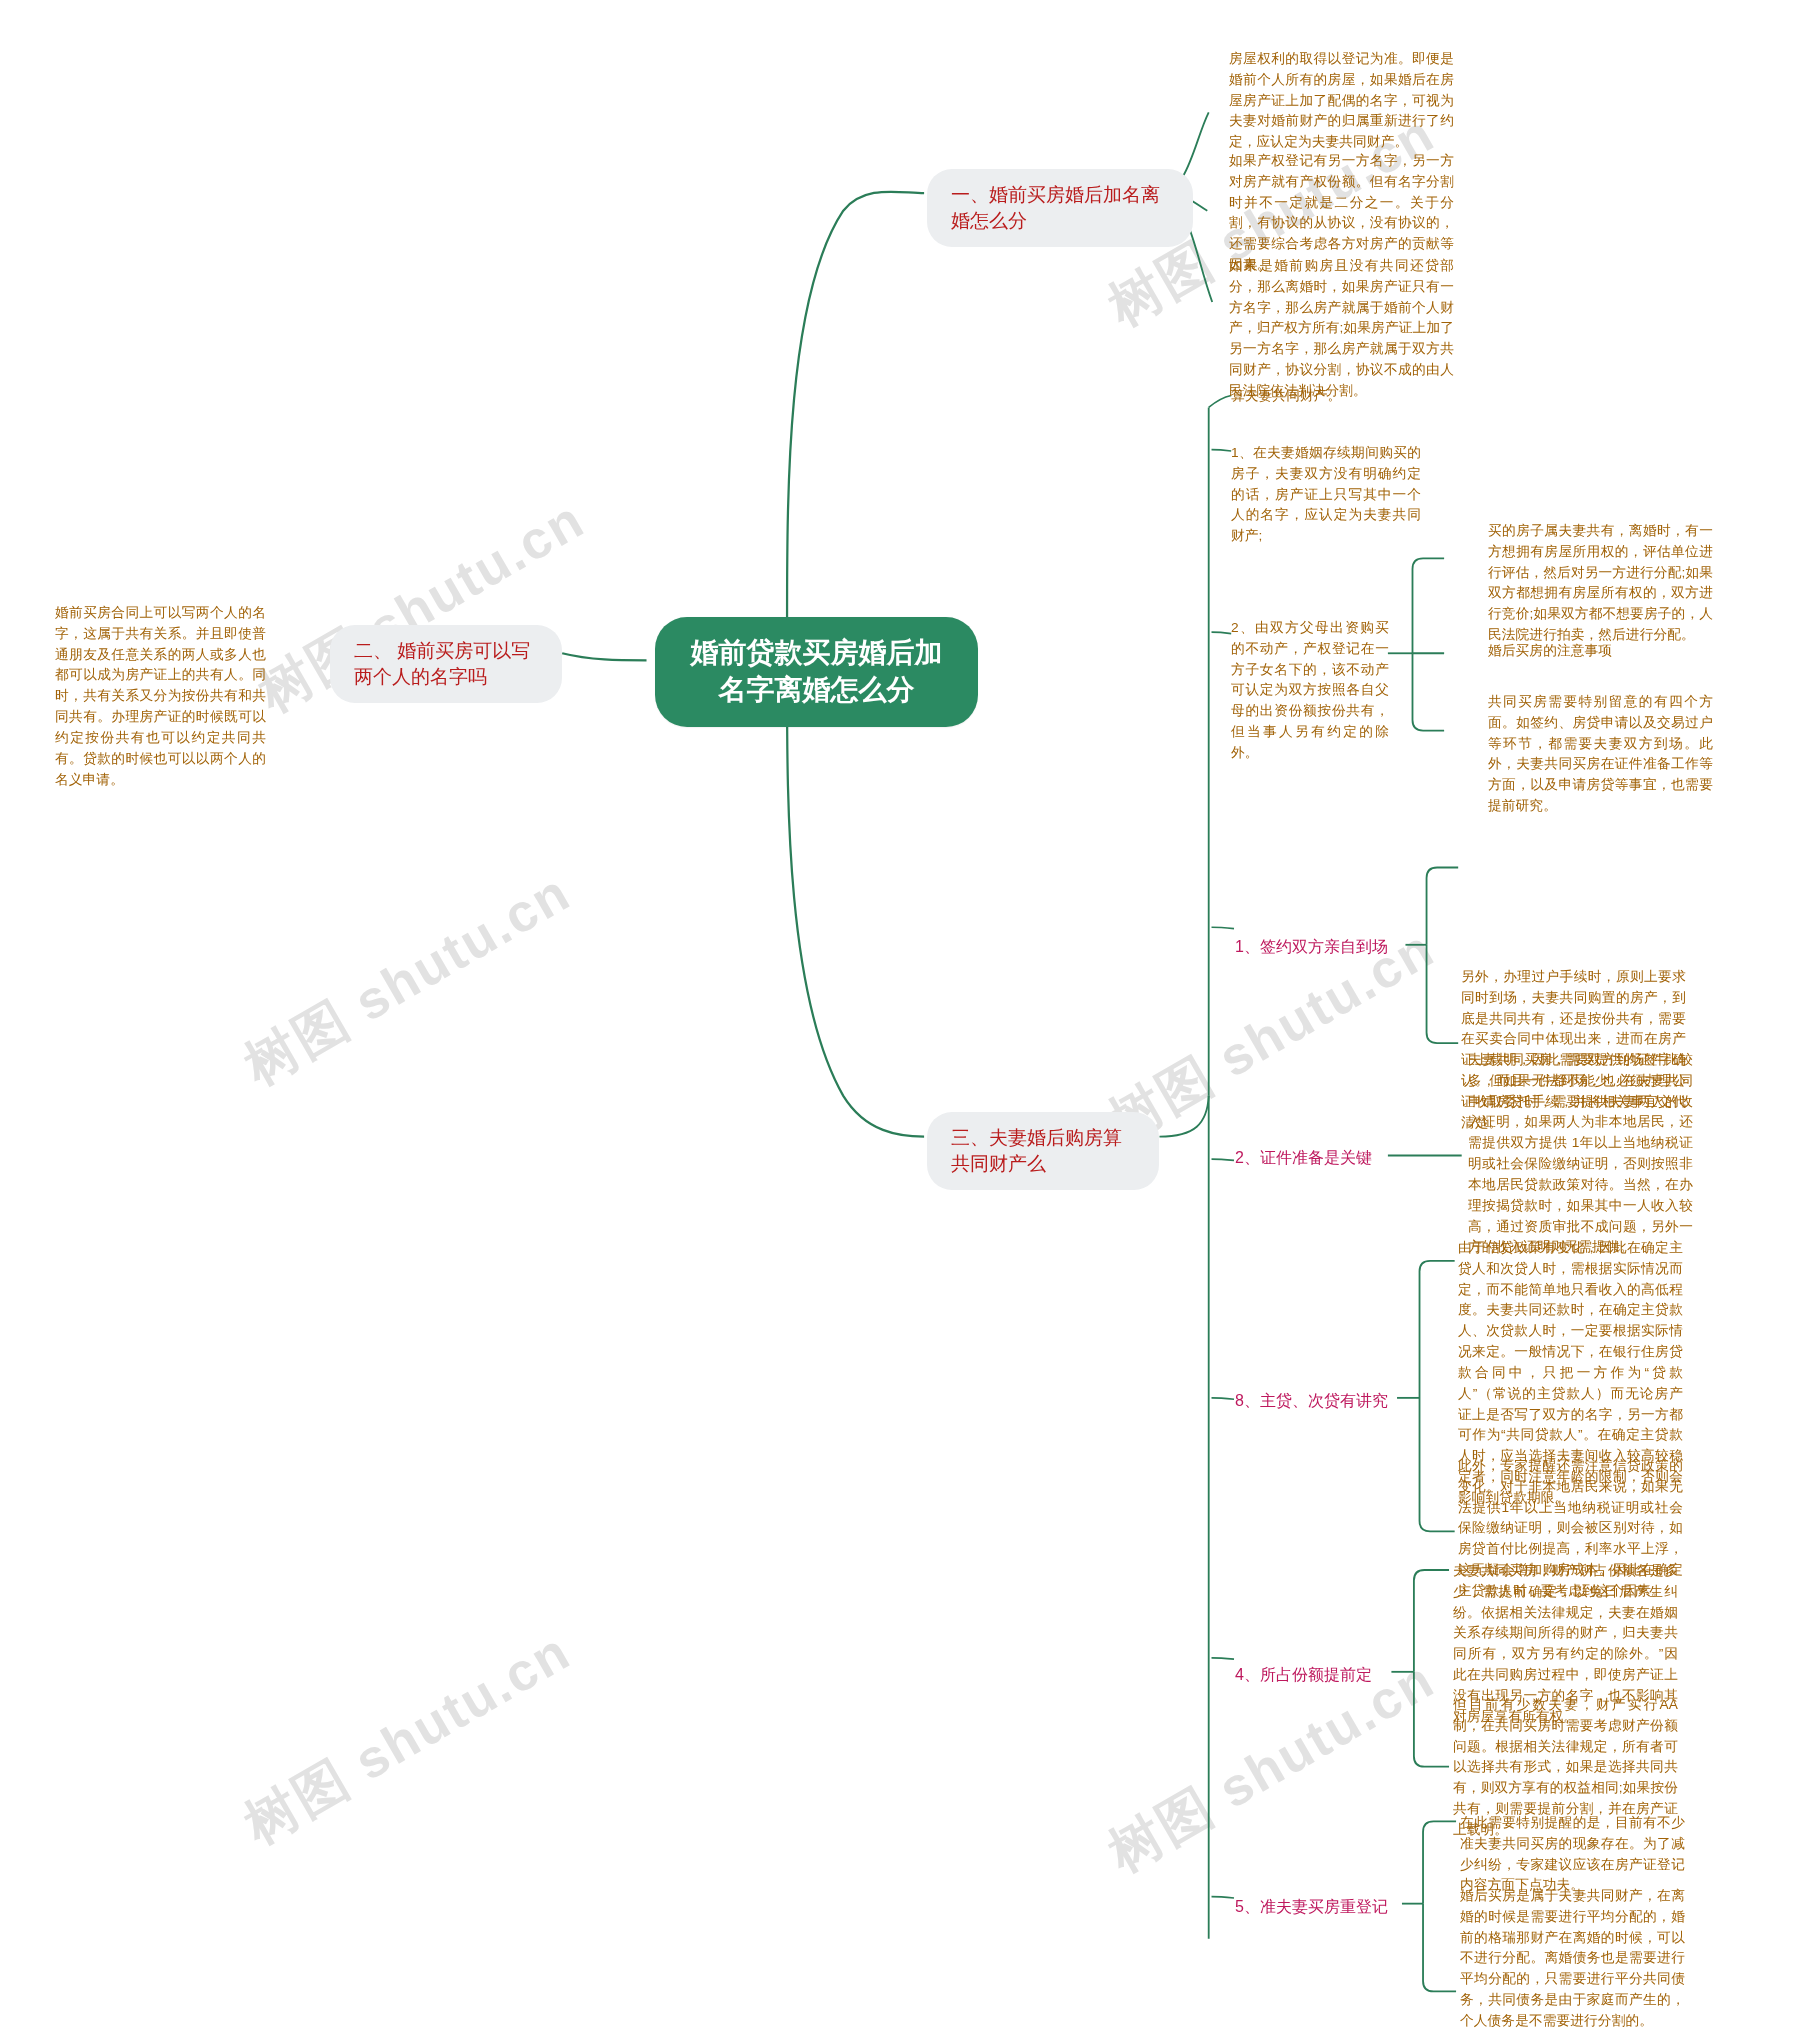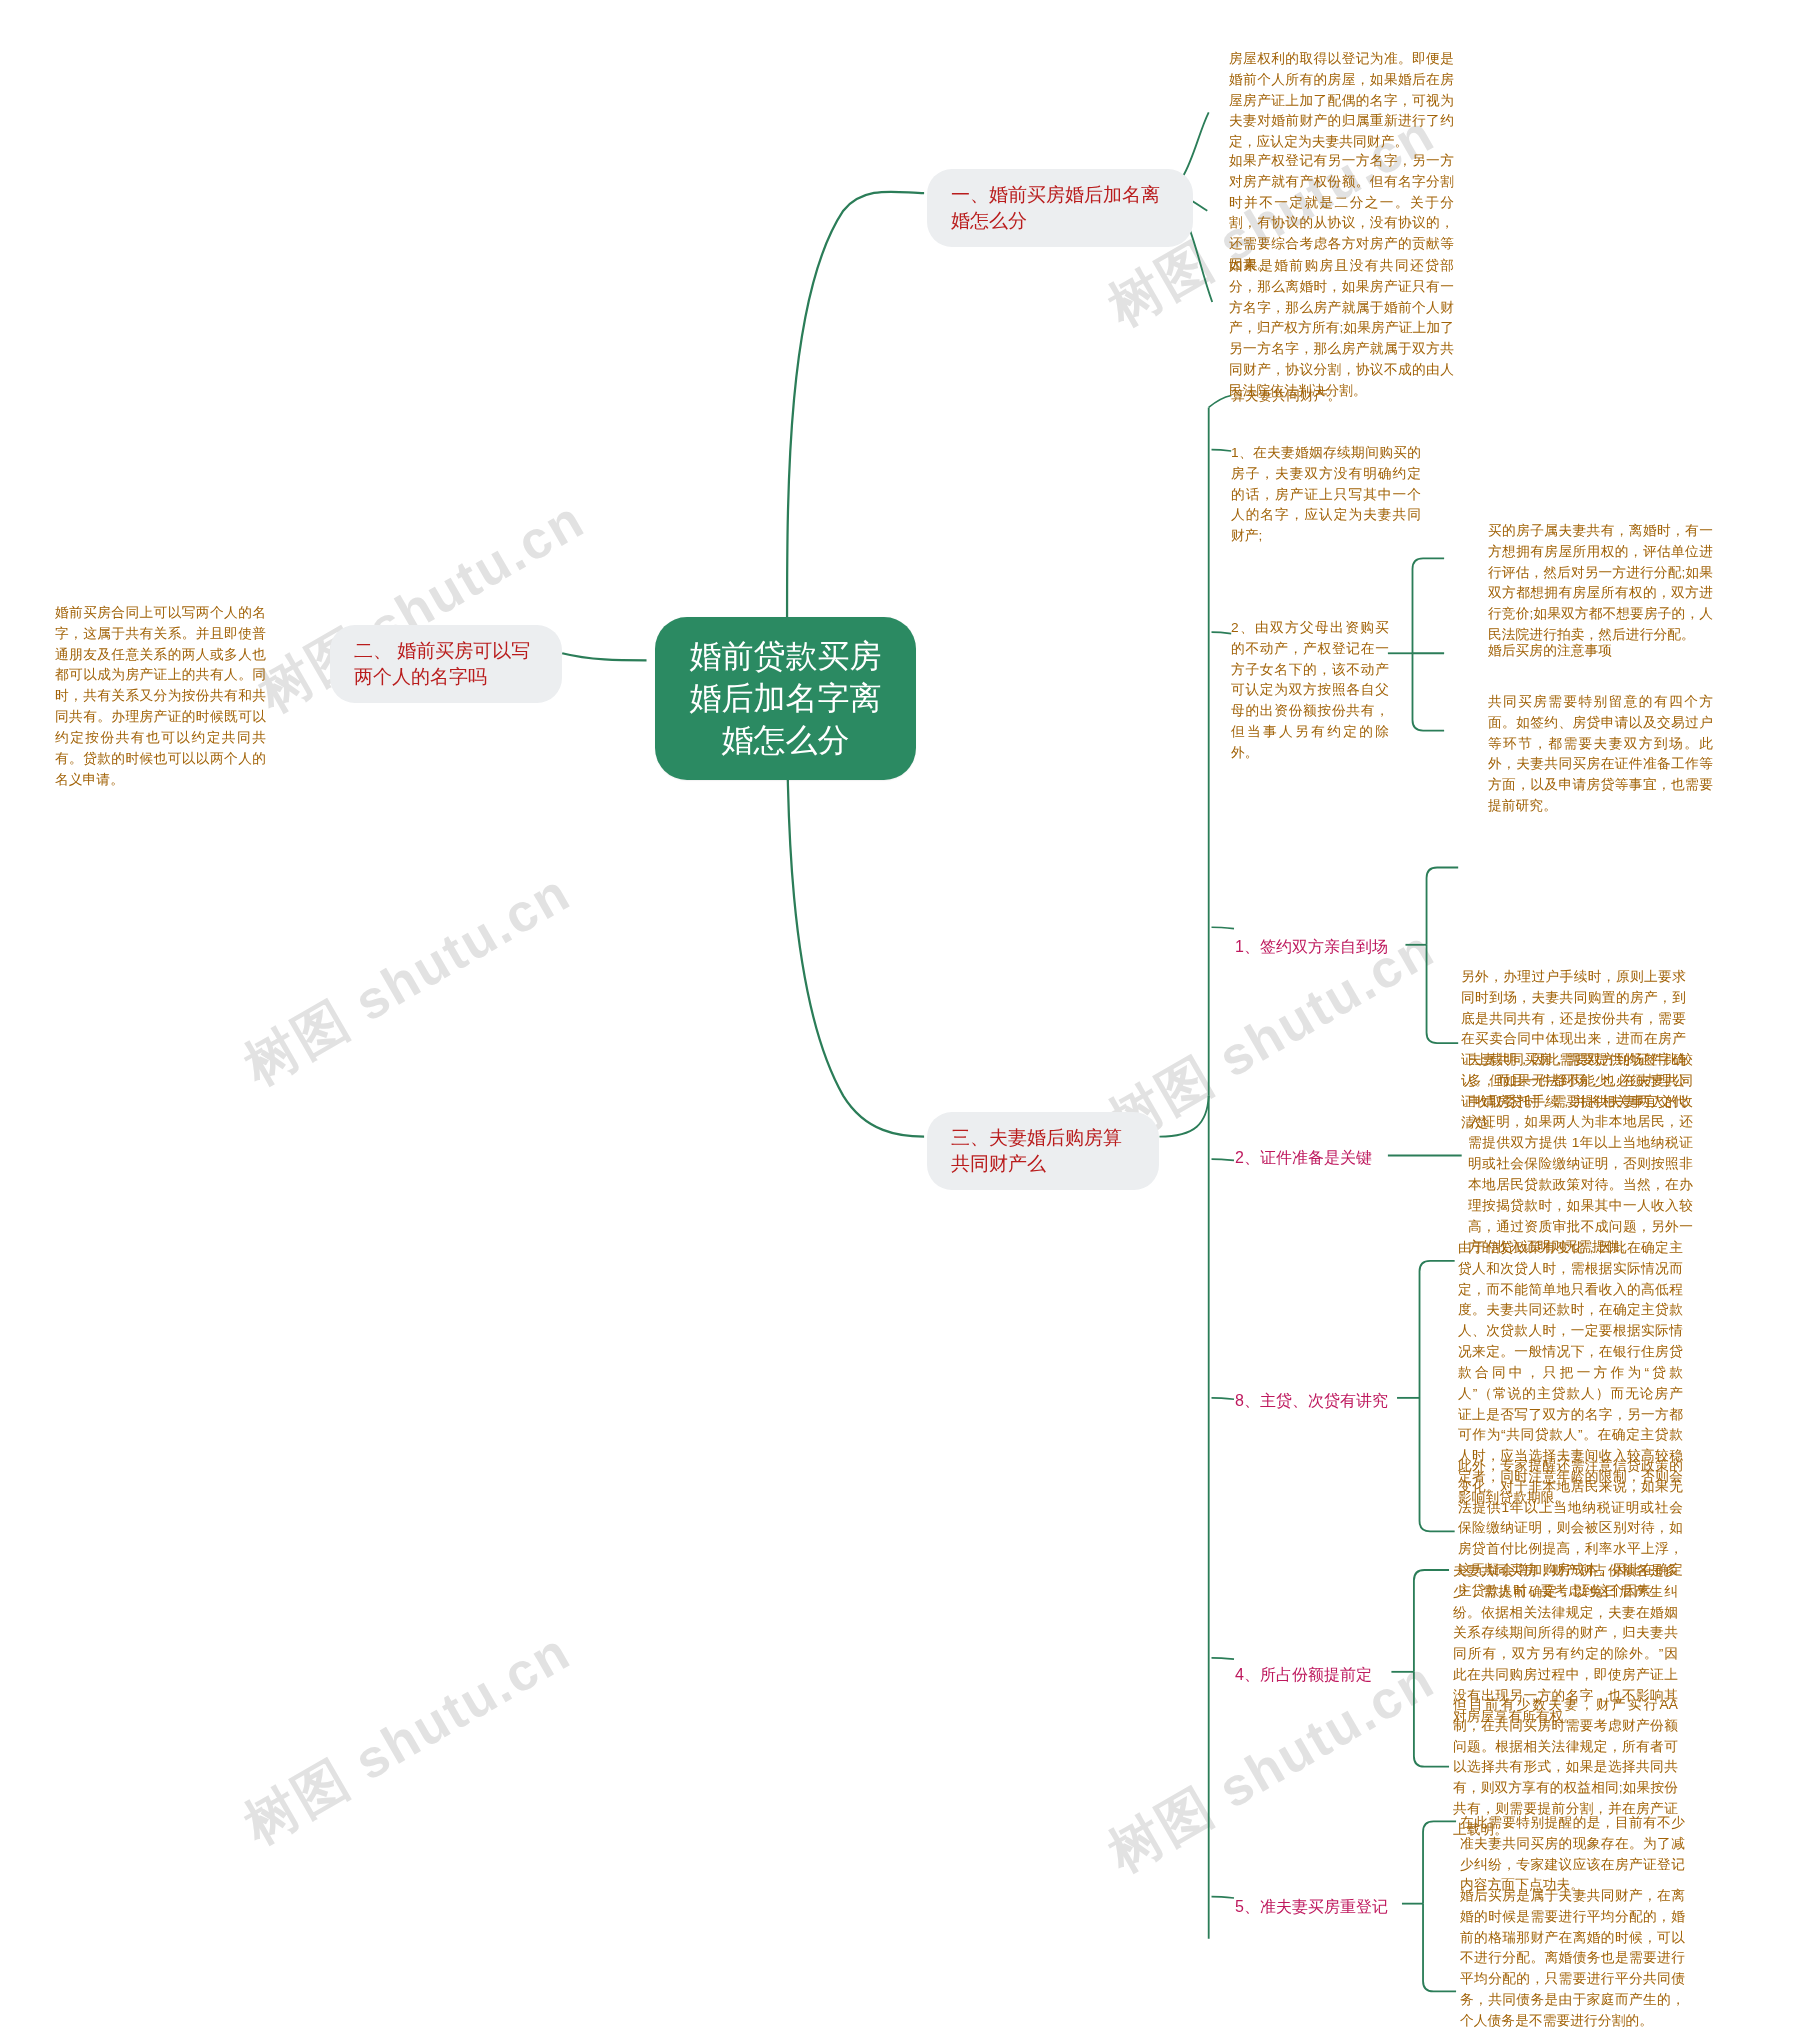--- a/index.html
+++ b/index.html
@@ -36,25 +36,26 @@
   }
   .node {
     position: absolute;
     z-index: 3;
   }
   .root-node {
     background: #2b8a62;
     color: #ffffff;
     border-radius: 32px;
     padding: 18px 24px;
-    font-size: 32px;
+    font-size: 28px;
     line-height: 1.32;
     text-align: center;
-    width: 261px;
+    width: 323px;
     box-shadow: 0 0.7px 1.4px rgba(0,0,0,0.06);
+    font-weight: bold;
   }
   .branch-node {
     background: #eceef0;
     color: #b91c1c;
     border-radius: 25px;
     padding: 12.6px 24px;
     font-size: 19px;
     line-height: 1.38;
     width: 232px;
   }

